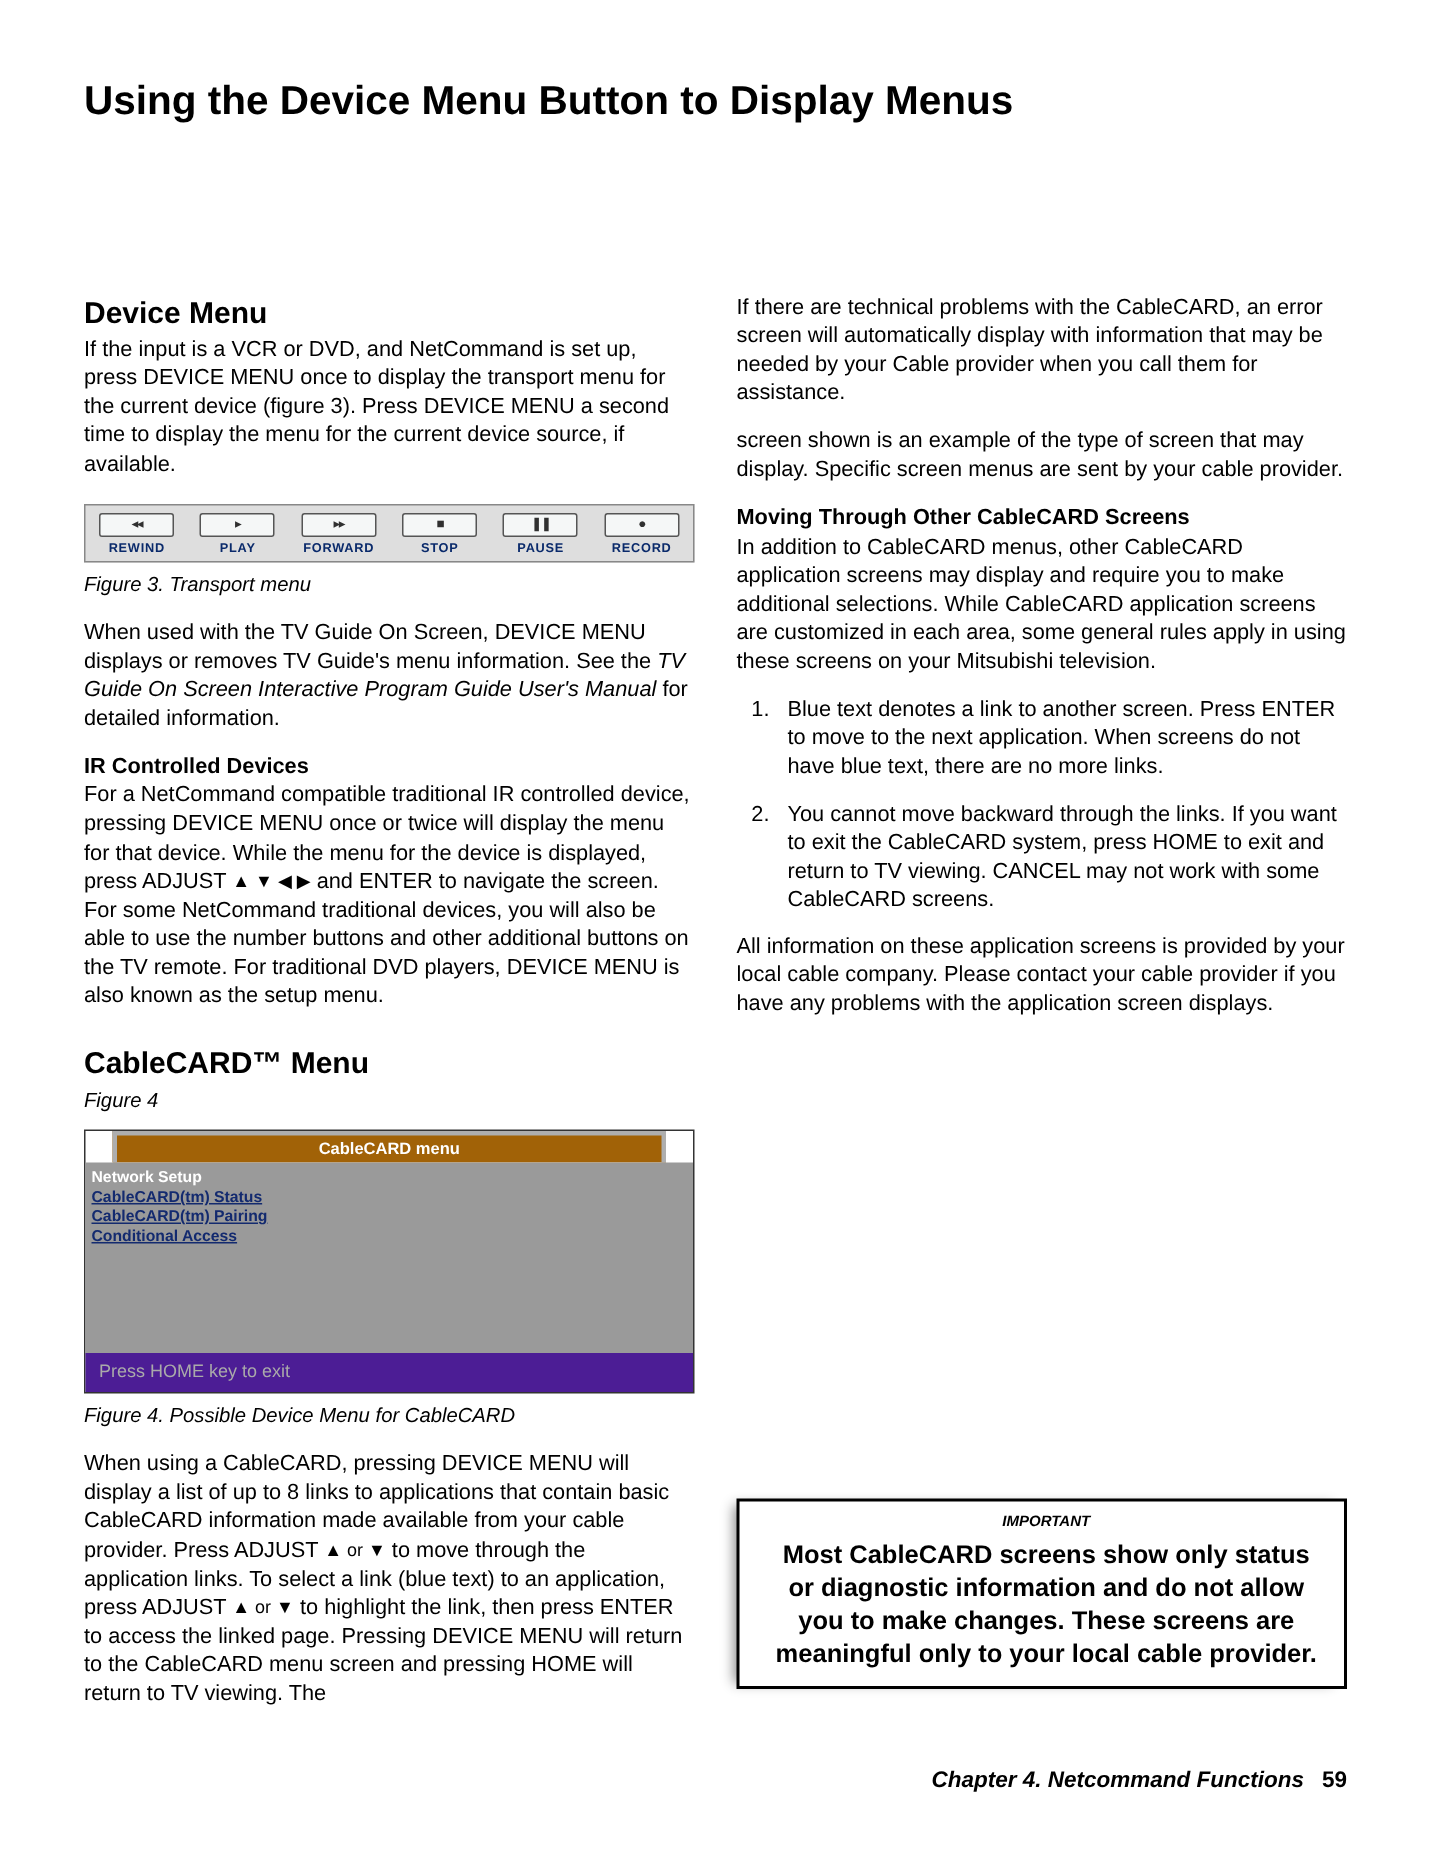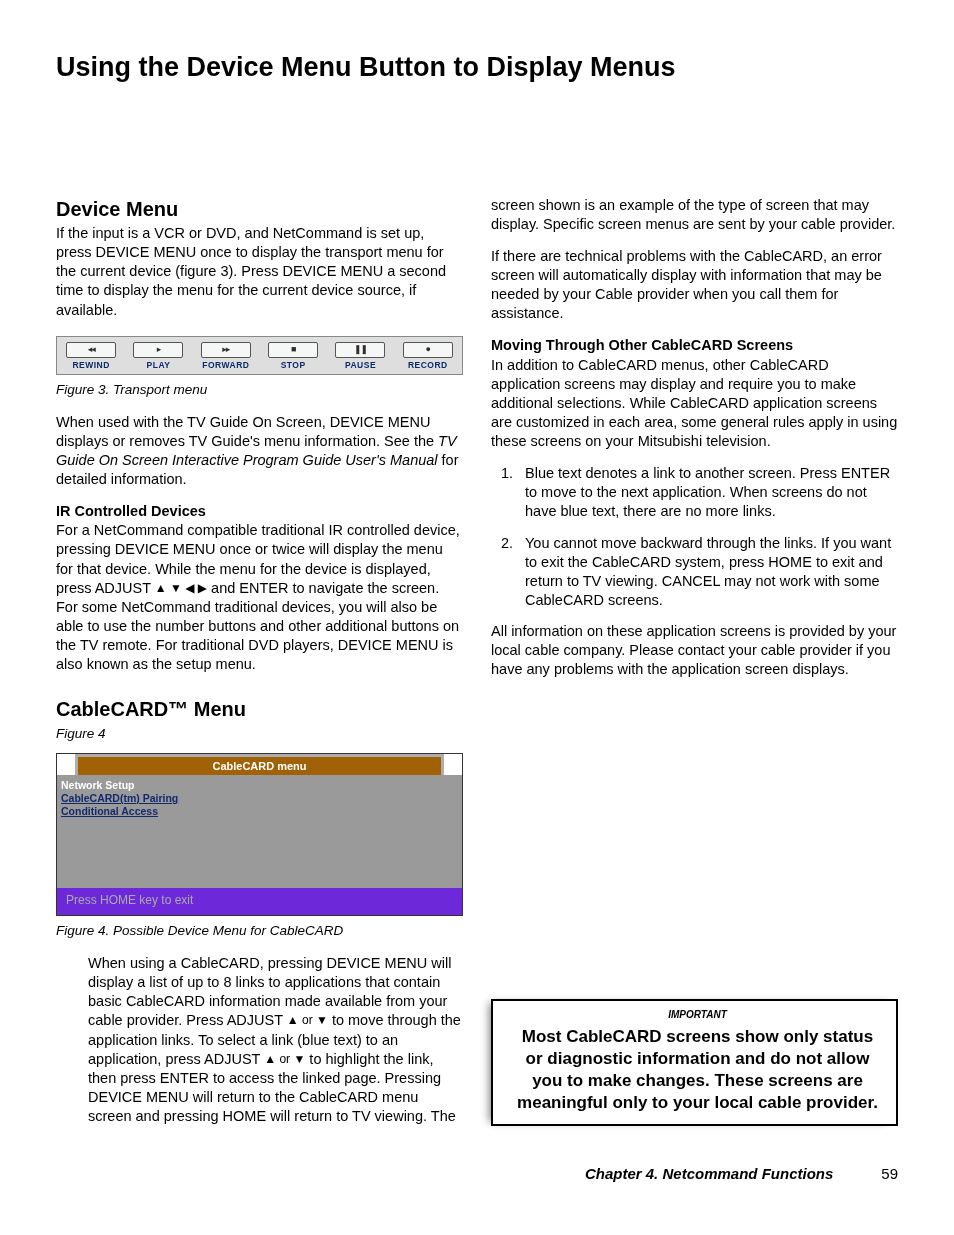--- a/index.html
+++ b/index.html
@@ -102,21 +102,21 @@
     background: #9a9a9a;
     padding: 4px 8px 70px 4px;
     font-size: 10.5px;
     color: #132a6f;
     font-weight: bold;
     line-height: 1.25;
   }
   .cc-body .ns { color: #fff; }
   .cc-body .lk { text-decoration: underline; }
   .cc-exit {
-    background: #6d28d9;
+    background: #4c1d95;
     color: #aaa;
     font-size: 12px;
     padding: 5px 9px 6px 9px;
   }
   ol.olist {
     margin: 0 0 12px 0;
     padding-left: 26px;
   }
   ol.olist li {
     padding-left: 8px;
@@ -142,27 +142,27 @@
   }
   .important-body {
     font-weight: bold;
     font-size: 17px;
     line-height: 1.3;
     text-align: center;
   }
   .footer {
     display: flex;
     justify-content: flex-end;
-    gap: 28px;
+    gap: 12px;
     margin-top: 38px;
     font-size: 15px;
     align-items: baseline;
   }
   .footer .ch { font-style: italic; font-weight: bold; }
-  .footer .pg { font-weight: normal; margin-left: 20px; }
+  .footer .pg { font-weight: bold; }
   .arrows { font-size: 12px; vertical-align: 1px; }
 </style>
 </head>
 <body>
 
 <h1>Using the Device Menu Button to Display Menus</h1>
 
 <div class="columns">
 
   <div class="col">
@@ -209,35 +209,36 @@
       <span>For a NetCommand compatible traditional IR controlled device, pressing DEVICE MENU once or twice will display the menu for that device.  While the menu for the device is displayed, press ADJUST </span><span class="arrows">▲ ▼ ◀ ▶</span><span> and ENTER to navigate the screen.  For some NetCommand traditional devices, you will also be able to use the number buttons and other additional buttons on the TV remote.  For traditional DVD players, DEVICE MENU is also known as the setup menu.</span>
     </p>
 
     <h2 style="margin-top:22px;">CableCARD™ Menu</h2>
     <div class="caption" style="margin-top:0;margin-bottom:0;">Figure 4</div>
 
     <div class="cablecard-box">
       <div class="cc-titlebar">CableCARD menu</div>
       <div class="cc-body">
         <div class="ns">Network Setup</div>
+        <div class="lk">CableCARD(tm) Status</div>
         <div class="lk">CableCARD(tm) Pairing</div>
         <div class="lk">Conditional Access</div>
       </div>
       <div class="cc-exit">Press HOME key to exit</div>
     </div>
     <div class="caption">Figure 4. Possible Device Menu for CableCARD</div>
 
-    <p style="margin-bottom:0;margin-left:32px;">
+    <p style="margin-bottom:0;">
       <span>When using a CableCARD, pressing DEVICE MENU will display a list of up to 8 links to applications that contain basic CableCARD information made available from your cable provider.  Press ADJUST </span><span class="arrows">▲ or ▼</span><span> to move through the application links.  To select a link (blue text) to an application, press ADJUST </span><span class="arrows">▲ or ▼</span><span> to highlight the link, then press ENTER to access the linked page.  Pressing DEVICE MENU will return to the CableCARD menu screen and pressing HOME will return to TV viewing.  The</span>
     </p>
   </div>
 
   <div class="col">
+    <p>If there are technical problems with the CableCARD, an error screen will automatically display with information that may be needed by your Cable provider when you call them for assistance.</p>
     <p>screen shown is an example of the type of screen that may display.  Specific screen menus are sent by your cable provider.</p>
-    <p>If there are technical problems with the CableCARD, an error screen will automatically display with information that may be needed by your Cable provider when you call them for assistance.</p>
 
     <p class="subhead">Moving Through Other CableCARD Screens</p>
     <p style="margin-top:0;">In addition to CableCARD menus, other CableCARD application screens may display and require you to make additional selections.  While CableCARD application screens are customized in each area, some general rules apply in using these screens on your Mitsubishi television.</p>
 
     <ol class="olist">
       <li>Blue text denotes a link to another screen. Press ENTER to move to the next application. When screens do not have blue text, there are no more links.</li>
       <li>You cannot move backward through the links.  If you want to exit the CableCARD system, press HOME to exit and return to TV viewing.  CANCEL may not work with some CableCARD screens.</li>
     </ol>
 
     <p>All information on these application screens is provided by your local cable company.  Please contact your cable provider if you have any problems with the application screen displays.</p>

